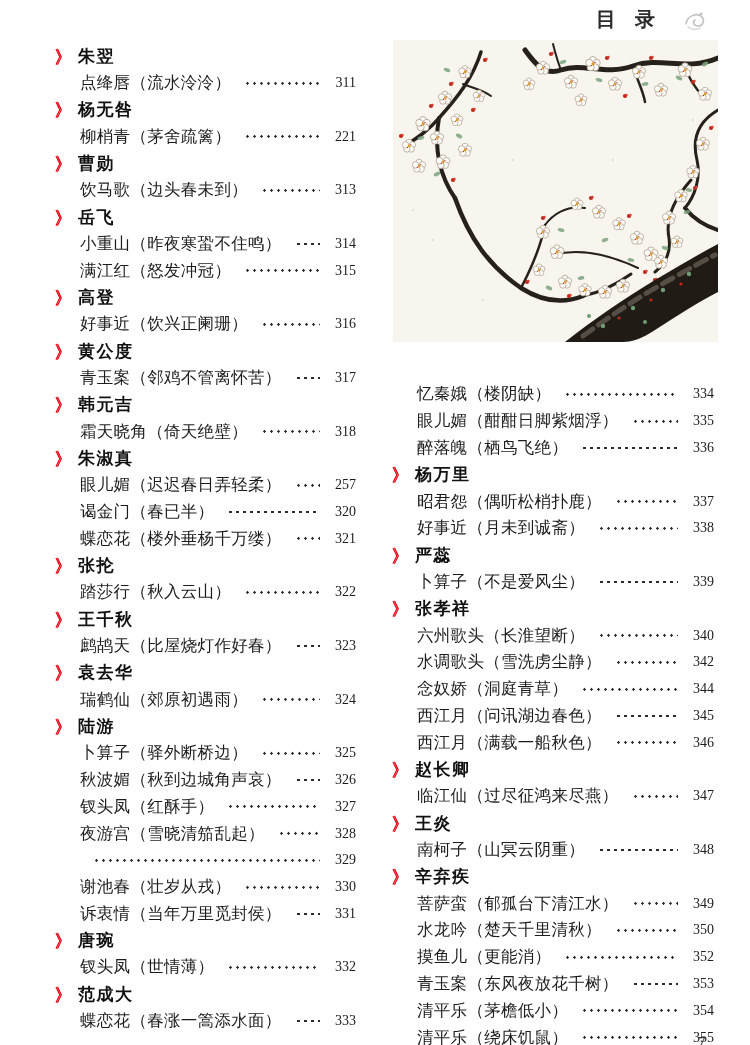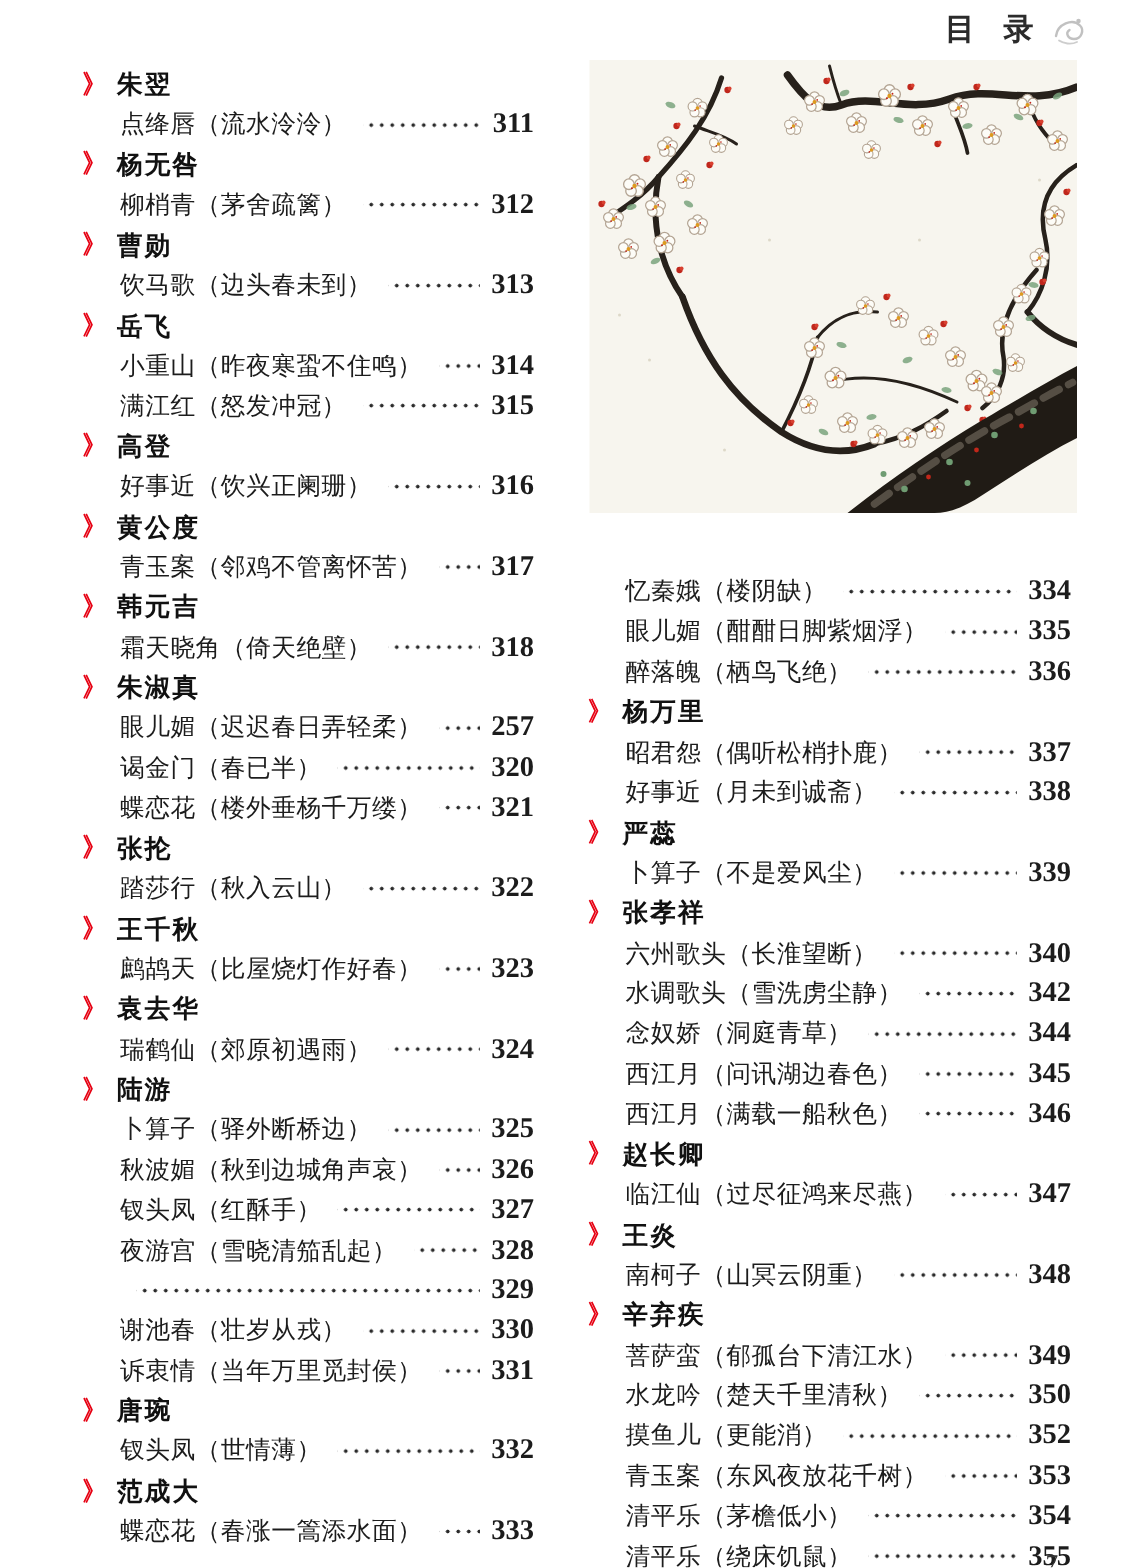--- a/index.html
+++ b/index.html
@@ -1,20 +1,20 @@
 <!DOCTYPE html>
 <html><head>
 <meta charset="utf-8">
 <style>
   html,body{margin:0;padding:0;background:#ffffff;}
   .page{position:relative;width:750px;height:1045px;background:#ffffff;overflow:hidden;
         font-family:"Liberation Serif",serif;color:#1c1c1c;}
 
   
-  .header{position:absolute;top:6px;right:24px;display:flex;align-items:center;gap:4px;}
+  .header{position:absolute;top:6px;right:42px;display:flex;align-items:center;gap:20px;}
   .header-title{font-size:20px;letter-spacing:7px;font-weight:600;color:#2b2b2b;
         font-family:"Liberation Serif",serif;}
   .flourish{width:26px;height:26px;opacity:.55;}
 
   
   .painting{position:absolute;left:393px;top:40px;width:325px;height:302px;
         background:#f7f5ee;}
   .painting svg{display:block;width:100%;height:100%;}
 
   
@@ -27,21 +27,21 @@
         font-size:17px;color:#111;}
   .marker{color:#e60012;font-size:15px;font-weight:bold;margin-right:8px;line-height:1;
         transform:scaleY(1.15);}
   .author-name{letter-spacing:1.5px;text-align:right;}
 
   .entry-row{padding-left:25px;font-size:16.5px;}
   .work-title{white-space:nowrap;letter-spacing:.3px;}
   .leader{flex:1;height:100%;margin:0 6px 0 11px;
         background-image:radial-gradient(circle,#2b2b2b 1.15px,rgba(0,0,0,0) 1.45px);
         background-size:7px 100%;background-repeat:repeat-x;background-position:2px center;}
-  .page-num{min-width:30px;text-align:right;font-size:19px;color:#1c1c1c;font-weight:bold;}
+  .page-num{min-width:30px;text-align:right;font-size:14px;color:#1c1c1c;}
 
   
   .folio{position:absolute;left:697px;top:1033px;font-size:17px;color:#333;
         font-family:"Liberation Serif",serif;}
 </style>
 </head>
 <body>
 
 <div class="page">
 
@@ -223,21 +223,21 @@
         <span class="leader"></span>
         <span class="page-num">311</span>
       </div>
       <div class="row author-row">
         <span class="marker">》</span>
         <span class="author-name">杨无咎</span>
       </div>
       <div class="row entry-row">
         <span class="work-title">柳梢青（茅舍疏篱）</span>
         <span class="leader"></span>
-        <span class="page-num">312</span>
+        <span class="page-num">221</span>
       </div>
       <div class="row author-row">
         <span class="marker">》</span>
         <span class="author-name">曹勋</span>
       </div>
       <div class="row entry-row">
         <span class="work-title">饮马歌（边头春未到）</span>
         <span class="leader"></span>
         <span class="page-num">313</span>
       </div>

